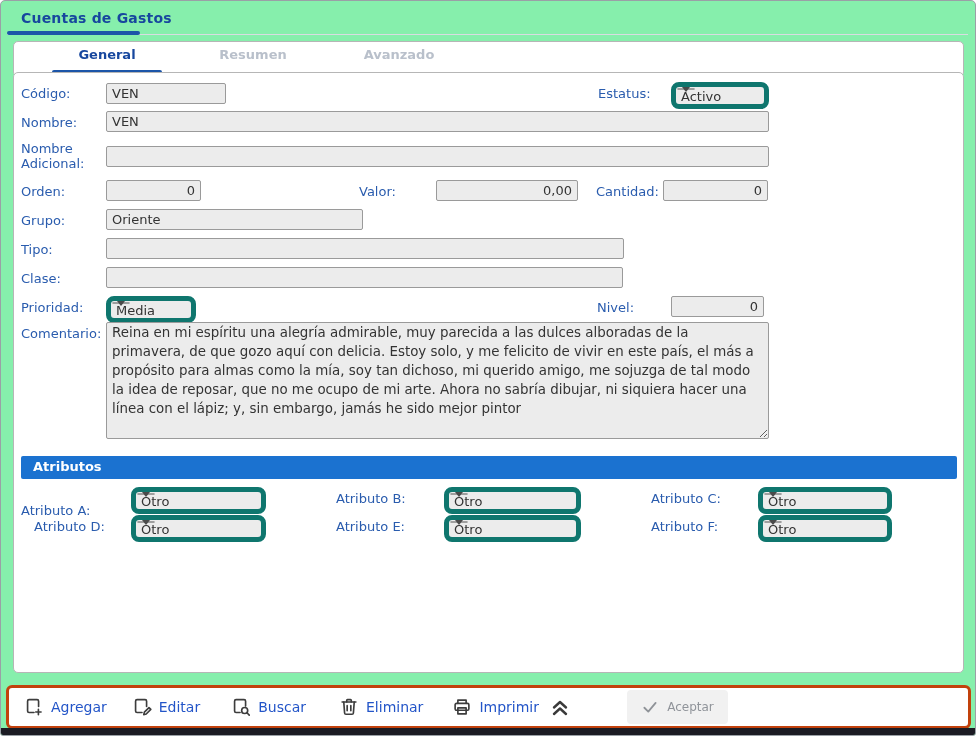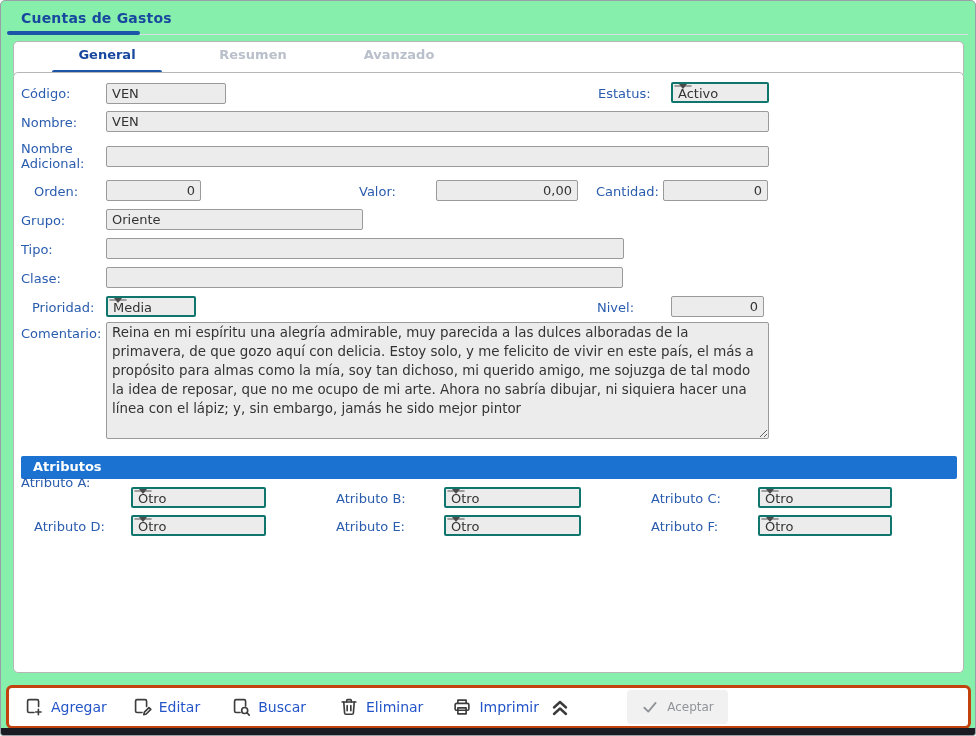--- a/index.html
+++ b/index.html
@@ -33,21 +33,21 @@
 
   .flabel { font-size:13px; color:#2a5cae; white-space:nowrap; }
   .flabel.wrap { white-space:normal; width:86px; line-height:15px; }
 
   .txt, .num {
     height:21px; background:#ececec; border:1px solid #9a9a9a; border-radius:2px;
     font-family:inherit; font-size:13px; color:#333; padding:0 5px; outline:none;
   }
   .num { text-align:right; }
 
-  .combo { display:flex; background:#ececec; border:2px solid #0f766e; border-radius:2px; height:21px; cursor:default; position:absolute; }
+  .combo { display:flex; background:#ececec; border:5px solid #0f766e; border-radius:8px; height:27px; cursor:default; position:absolute; }
   .combo-text { flex:1; font-size:13px; color:#333; padding:2px 0 0 5px; overflow:hidden; white-space:nowrap; }
   .combo-btn { width:18px; margin:1px; border:1px solid #9f9f9f; border-radius:2px;
     background:linear-gradient(#fefefe,#d5d5d5); display:flex; align-items:center; justify-content:center; }
   .combo-btn .arr { width:0; height:0; border-left:4px solid transparent; border-right:4px solid transparent; border-top:5px solid #4a4a4a; }
 
   .comment {
     width:663px; height:117px; background:#ececec; border:1px solid #9a9a9a; border-radius:2px;
     font-family:inherit; font-size:13.4px; line-height:19px; color:#333; padding:0 6px 0 5px;
     resize:both; outline:none; overflow:hidden;
   }
@@ -108,55 +108,55 @@
           <span class="arr"></span>
         </span>
     </div>
 
     <span class="flabel" style="left:7px; top:42px;">Nombre:</span>
     <input class="txt" style="left: 92px; top: 38px; width: 663px;" value="VEN">
 
     <span class="flabel wrap" style="left:7px; top:68px;">Nombre Adicional:</span>
     <input class="txt" style="left: 92px; top: 73px; width: 663px;" value="">
 
-    <span class="flabel" style="left:20px; top:111px;text-align:center;">Orden:</span>
+    <span class="flabel" style="left:7px; top:111px;text-align:center;">Orden:</span>
     <input class="num" style="left: 92px; top: 107px; width: 95px;" value="0">
 
     <span class="flabel" style="left:345px; top:111px;">Valor:</span>
     <input class="num" style="left: 422px; top: 107px; width: 142px;" value="0,00">
 
     <span class="flabel" style="left:582px; top:111px;">Cantidad:</span>
     <input class="num" style="left: 649px; top: 107px; width: 105px;" value="0">
 
     <span class="flabel" style="left:7px; top:140px;">Grupo:</span>
     <input class="txt" style="left: 92px; top: 136px; width: 257px;" value="Oriente">
 
     <span class="flabel" style="left:7px; top:169px;">Tipo:</span>
     <input class="txt" style="left: 92px; top: 165px; width: 518px;" value="">
 
     <span class="flabel" style="left:7px; top:198px;">Clase:</span>
     <input class="txt" style="left: 92px; top: 194px; width: 517px;" value="">
 
-    <span class="flabel" style="left:18px; top:227px;">Prioridad:</span>
+    <span class="flabel" style="left:7px; top:227px;">Prioridad:</span>
     <div class="combo" style="left:92px; top:223px; width:90px;">
       <span class="combo-text">Media</span>
       <span class="combo-btn">
           <span class="arr"></span>
         </span>
     </div>
 
     <span class="flabel" style="left:583px; top:227px;">Nivel:</span>
     <input class="num" style="left: 657px; top: 223px; width: 93px;" value="0">
 
     <span class="flabel" style="left:7px; top:253px;">Comentario:</span>
     <textarea class="comment" style="left: 92px; top: 249px;">Reina en mi espíritu una alegría admirable, muy parecida a las dulces alboradas de la primavera, de que gozo aquí con delicia. Estoy solo, y me felicito de vivir en este país, el más a propósito para almas como la mía, soy tan dichoso, mi querido amigo, me sojuzga de tal modo la idea de reposar, que no me ocupo de mi arte. Ahora no sabría dibujar, ni siquiera hacer una línea con el lápiz; y, sin embargo, jamás he sido mejor pintor</textarea>
 
     <div class="attr-header">Atributos</div>
 
-    <span class="flabel" style="left:7px; top:402px;">Atributo A:</span>
+    <span class="flabel" style="left:7px; top:430px;">Atributo A:</span>
     <div class="combo" style="left:117px; top:414px; width:135px;">
       <span class="combo-text">Otro</span>
       <span class="combo-btn">
           <span class="arr"></span>
         </span>
     </div>
 
     <span class="flabel" style="left:322px; top:418px;">Atributo B:</span>
     <div class="combo" style="left:430px; top:414px; width:137px;">
       <span class="combo-text">Otro</span>

